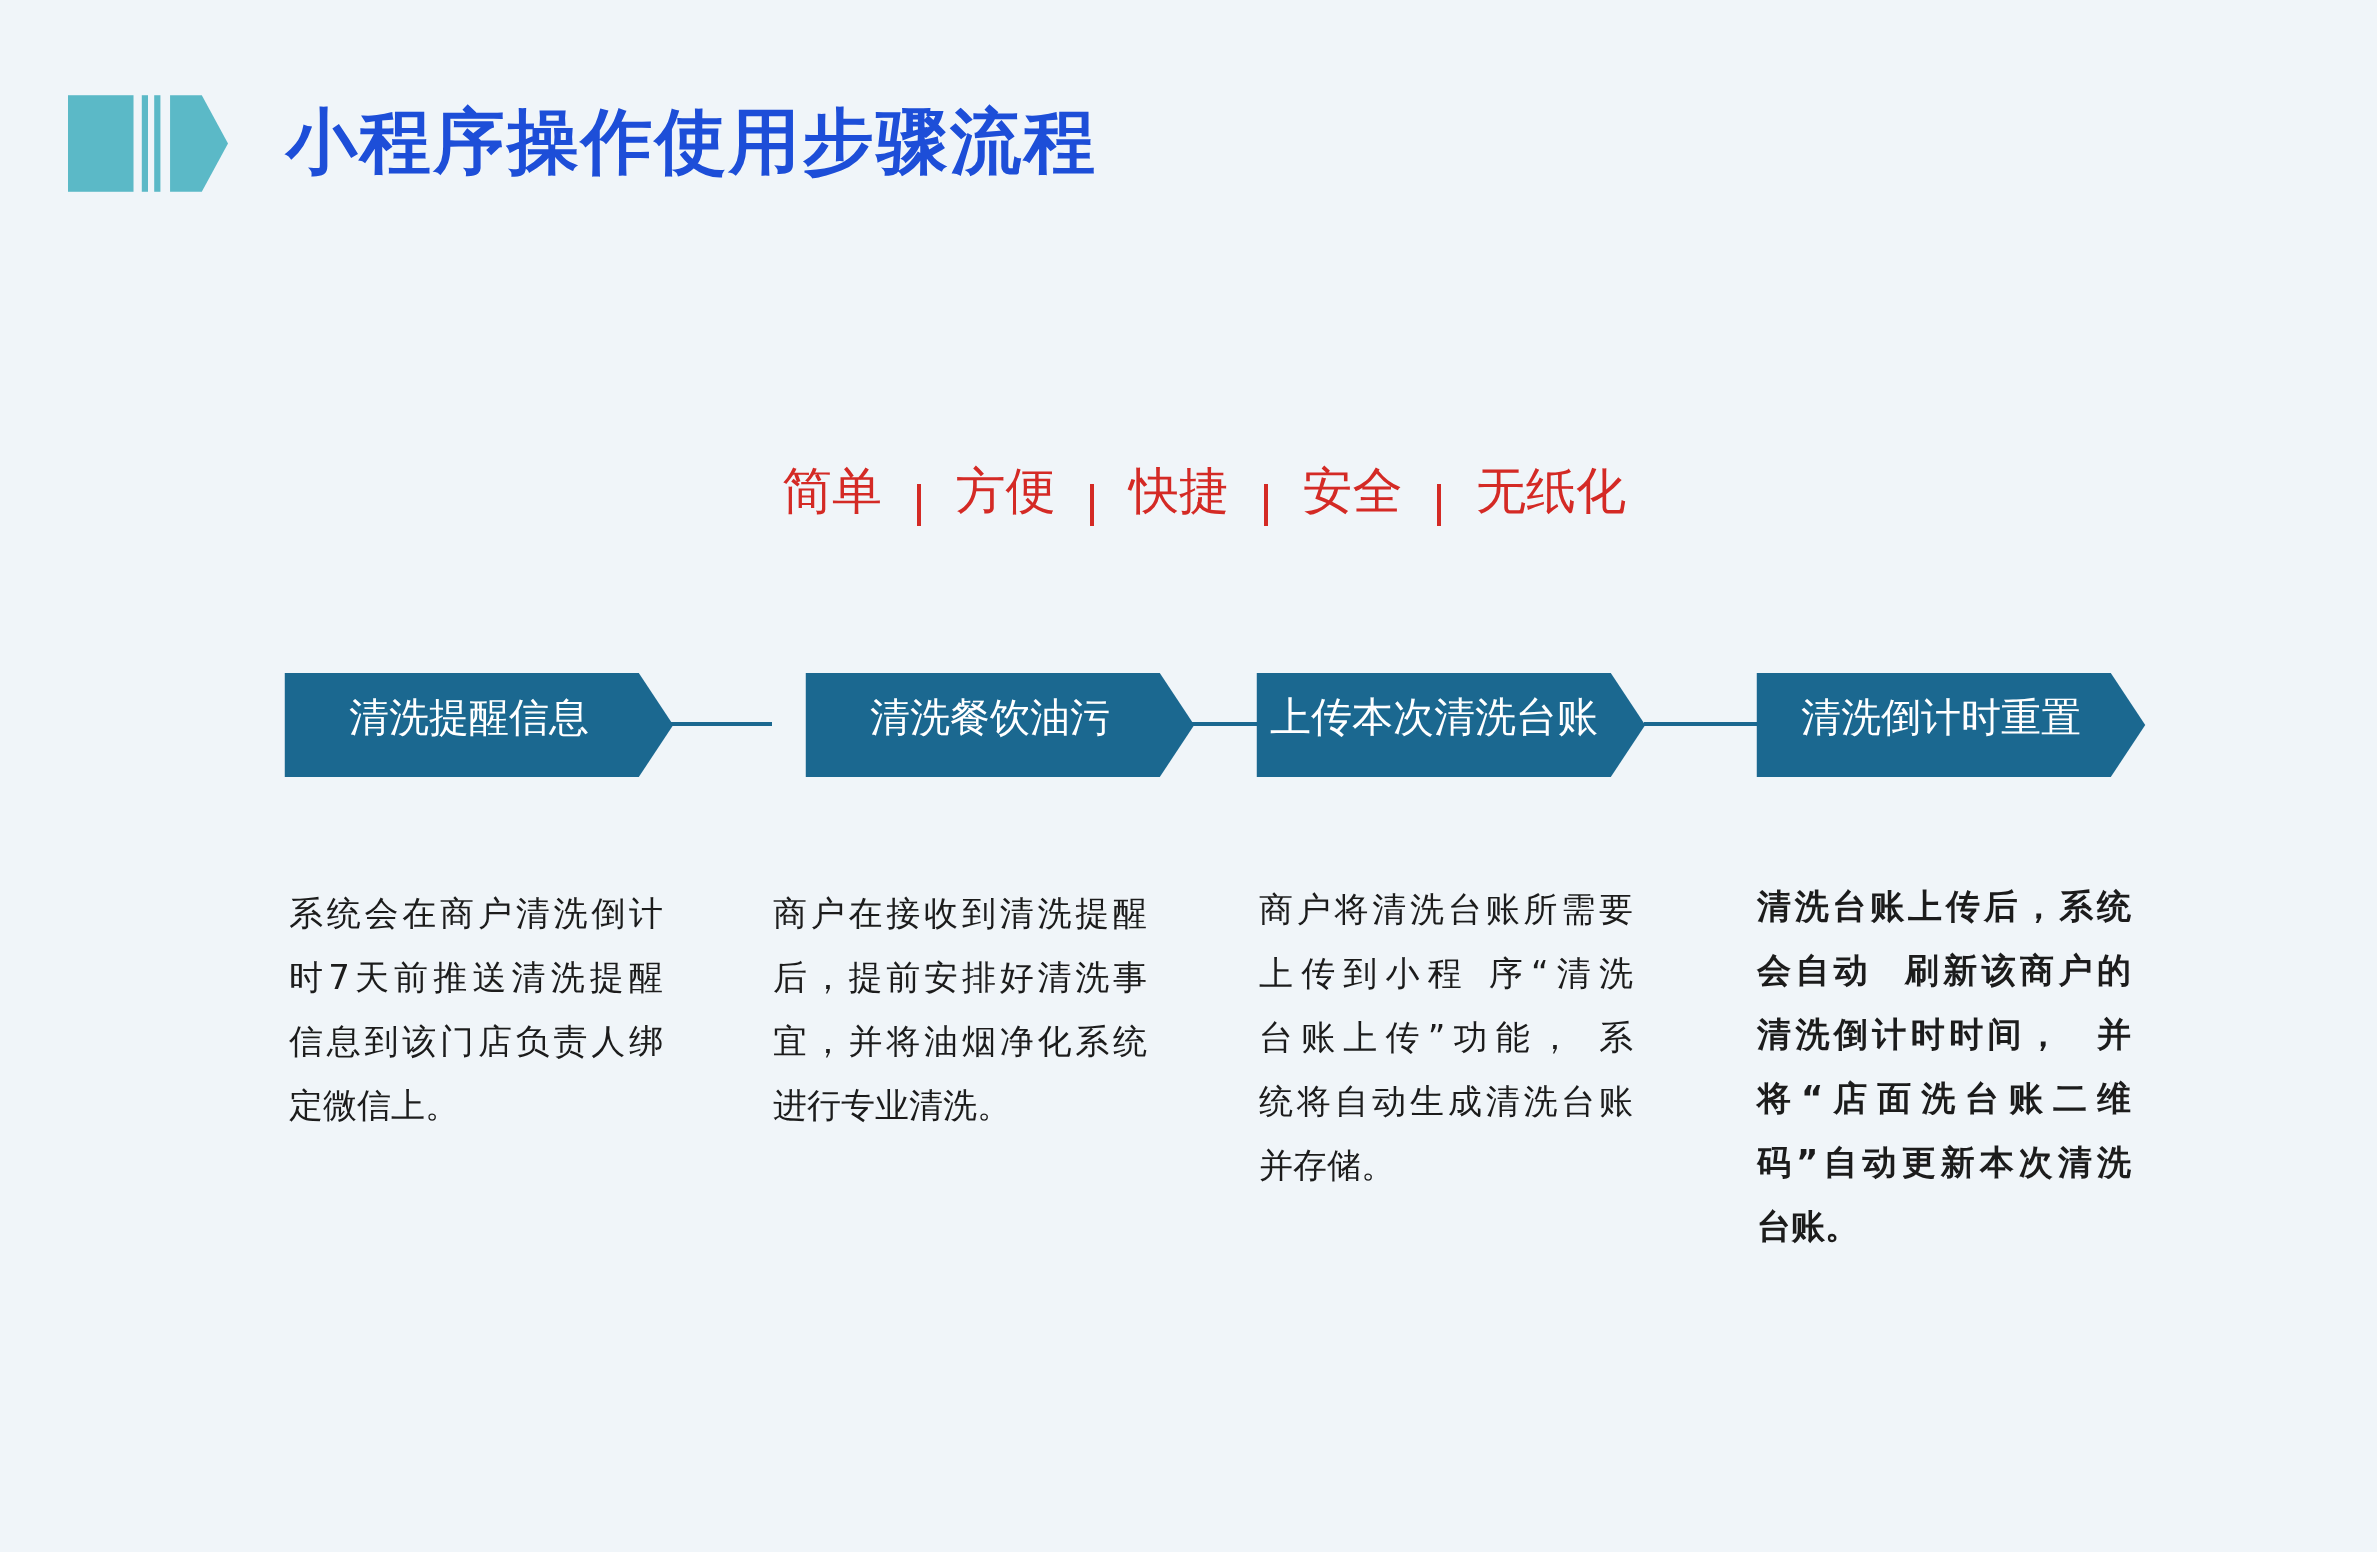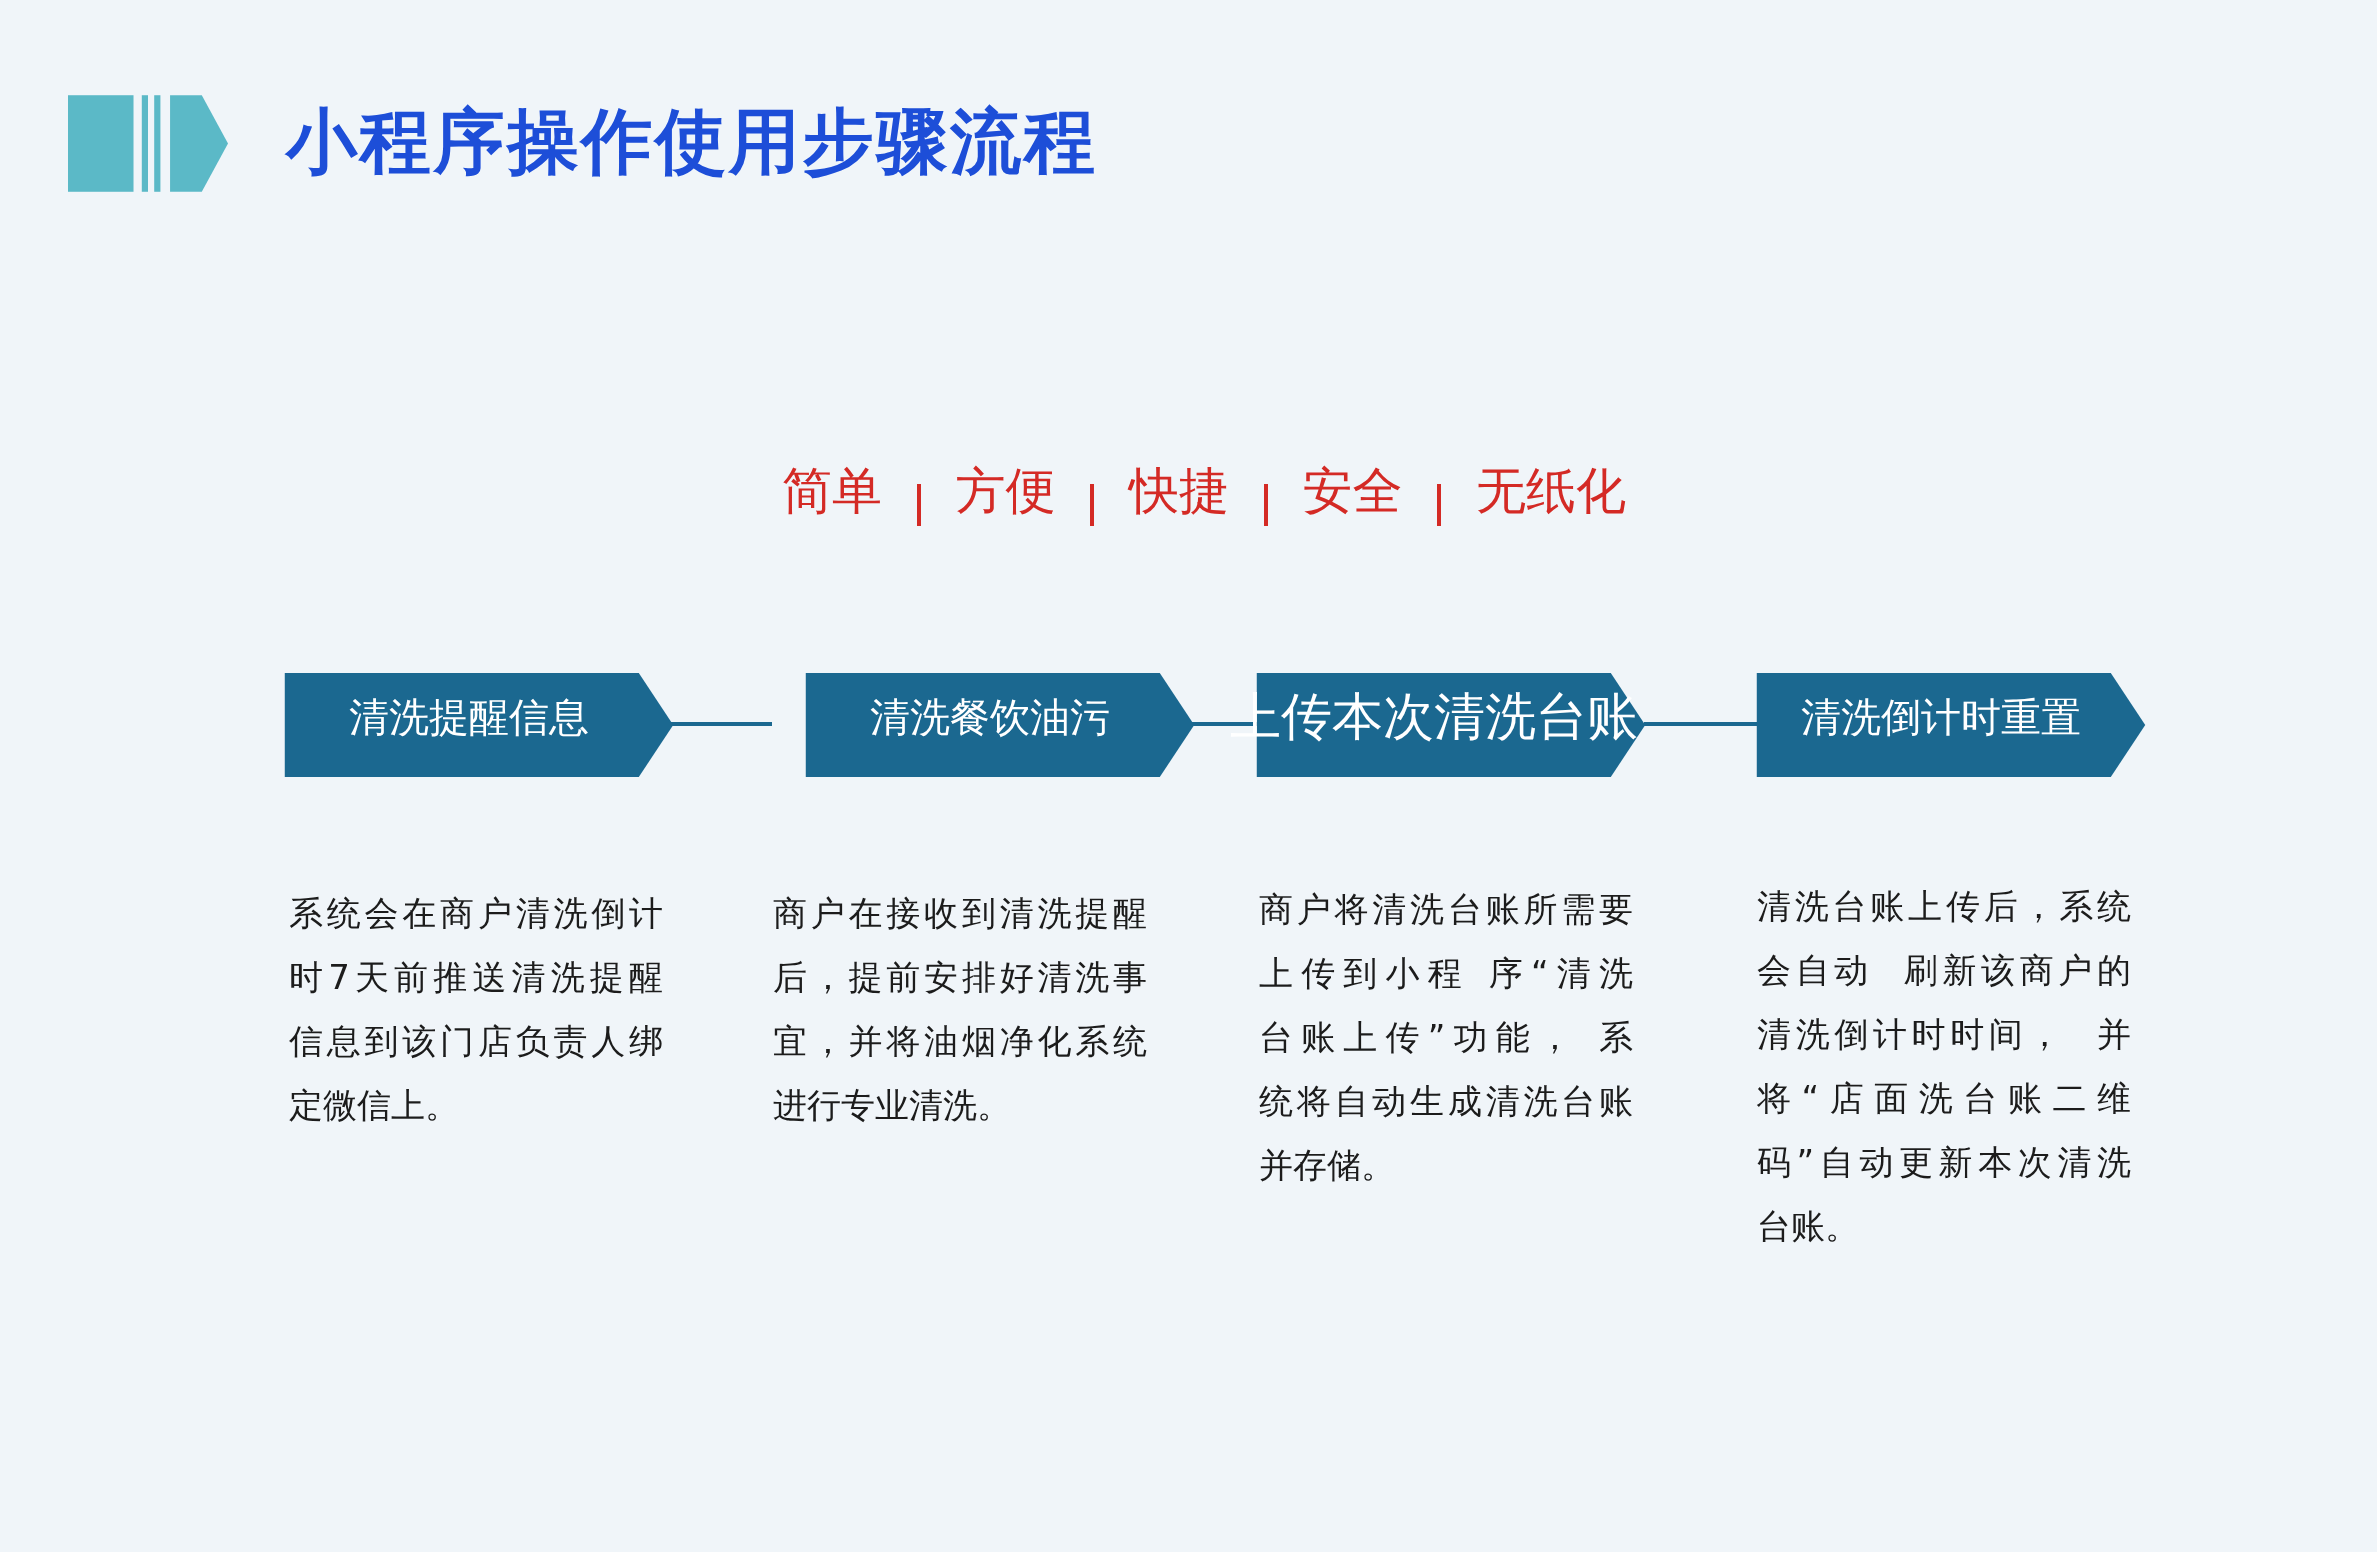--- a/index.html
+++ b/index.html
@@ -81,21 +81,21 @@
 <div class="step-box" style="left:769px;margin-left:36px;">
   <svg width="390" height="104" viewBox="0 0 564 151">
       <polygon points="0,0 514,0 564,75.5 514,151 0,151" fill="#1b6890"></polygon>
     </svg>
   <div class="step-label">清洗餐饮油污</div>
 </div>
 <div class="step-box" style="left:1256px;">
   <svg width="390" height="104" viewBox="0 0 564 151">
       <polygon points="0,0 514,0 564,75.5 514,151 0,151" fill="#1b6890"></polygon>
     </svg>
-  <div class="step-label" style="padding-left:0; font-size:51px;">上传本次清洗台账</div>
+  <div class="step-label" style="padding-left:0; font-size:41px;">上传本次清洗台账</div>
 </div>
 <div class="step-box" style="left:1756px;">
   <svg width="390" height="104" viewBox="0 0 564 151">
       <polygon points="0,0 514,0 564,75.5 514,151 0,151" fill="#1b6890"></polygon>
     </svg>
   <div class="step-label">清洗倒计时重置</div>
 </div>
 
 <div class="desc" style="left:289px; top:837px;">
   <span class="line">系统会在商户清洗倒计</span>
@@ -112,21 +112,21 @@
 </div>
 
 <div class="desc" style="left:1259px; top:833px;">
   <span class="line">商户将清洗台账所需要</span>
   <span class="line">上传到小程 序“清洗</span>
   <span class="line">台账上传”功能， 系</span>
   <span class="line">统将自动生成清洗台账</span>
   <span class="line last">并存储。</span>
 </div>
 
-<div class="desc" style="left:1757px; top:830px;">
+<div class="desc" style="left:1757px; top:830px;font-weight:bold;">
   <span class="line">清洗台账上传后，系统</span>
   <span class="line">会自动  刷新该商户的</span>
   <span class="line">清洗倒计时时间，  并</span>
   <span class="line">将“店面洗台账二维</span>
   <span class="line">码”自动更新本次清洗</span>
   <span class="line last">台账。</span>
 </div>
 
 
 </body></html>

